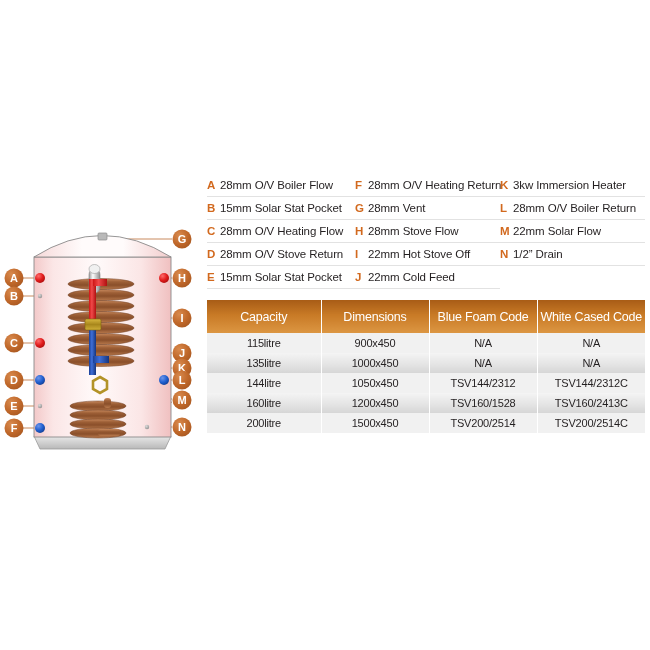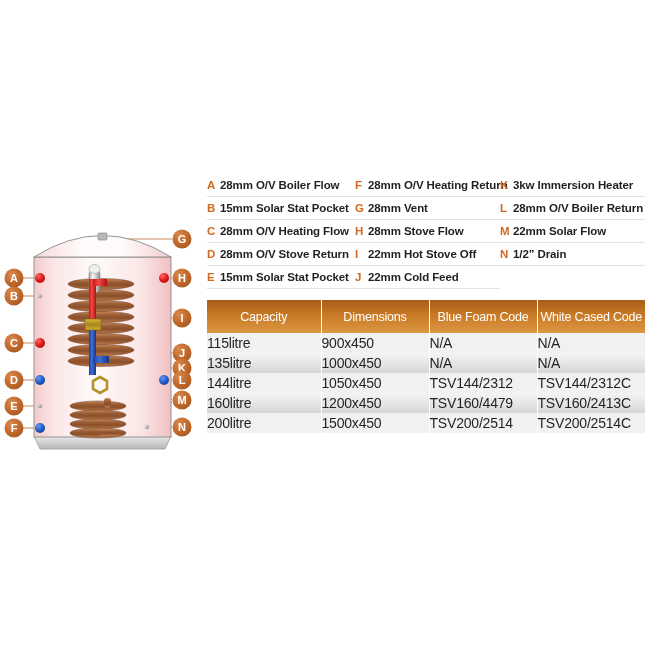--- a/index.html
+++ b/index.html
@@ -61,21 +61,20 @@
     flex: 0 0 13px;
     text-align: left;
     line-height: 22px;
   }
   .legend-text {
     color: #231f20;
     font-size: 11.5px;
     line-height: 22px;
     white-space: nowrap;
     letter-spacing: -0.1px;
-    font-weight: bold;
   }
 
   
   #spec-table {
     position: absolute;
     left: 207px;
     top: 300px;
     width: 438px;
     border-collapse: collapse;
     table-layout: fixed;
@@ -86,25 +85,25 @@
     font-size: 12.5px;
     font-weight: normal;
     height: 33px;
     padding: 0;
     text-align: center;
     border-right: 1px solid #ffffff;
     letter-spacing: -0.2px;
   }
   #spec-table th:last-child { border-right: none; margin-left: 8px; }
   #spec-table td {
-    font-size: 14px;
+    font-size: 11px;
     color: #231f20;
     height: 20px;
     padding: 0;
-    text-align: left;
+    text-align: center;
     border-right: 1px solid #ffffff;
     letter-spacing: -0.2px;
   }
   #spec-table td:last-child { border-right: none; }
   #spec-table tbody tr:nth-child(odd) td {
     background: #f1f1f1;
   }
   #spec-table tbody tr:nth-child(even) td {
     background: linear-gradient(to bottom, #f4f4f4 0%, #e3e3e3 60%, #d6d6d6 100%);
   }
@@ -421,21 +420,21 @@
     </tr>
     <tr>
       <td>144litre</td>
       <td>1050x450</td>
       <td>TSV144/2312</td>
       <td>TSV144/2312C</td>
     </tr>
     <tr>
       <td>160litre</td>
       <td>1200x450</td>
-      <td>TSV160/4479</td>
+      <td>TSV160/1528</td>
       <td>TSV160/2413C</td>
     </tr>
     <tr>
       <td>200litre</td>
       <td>1500x450</td>
       <td>TSV200/2514</td>
       <td>TSV200/2514C</td>
     </tr>
   </tbody>
 </table>

